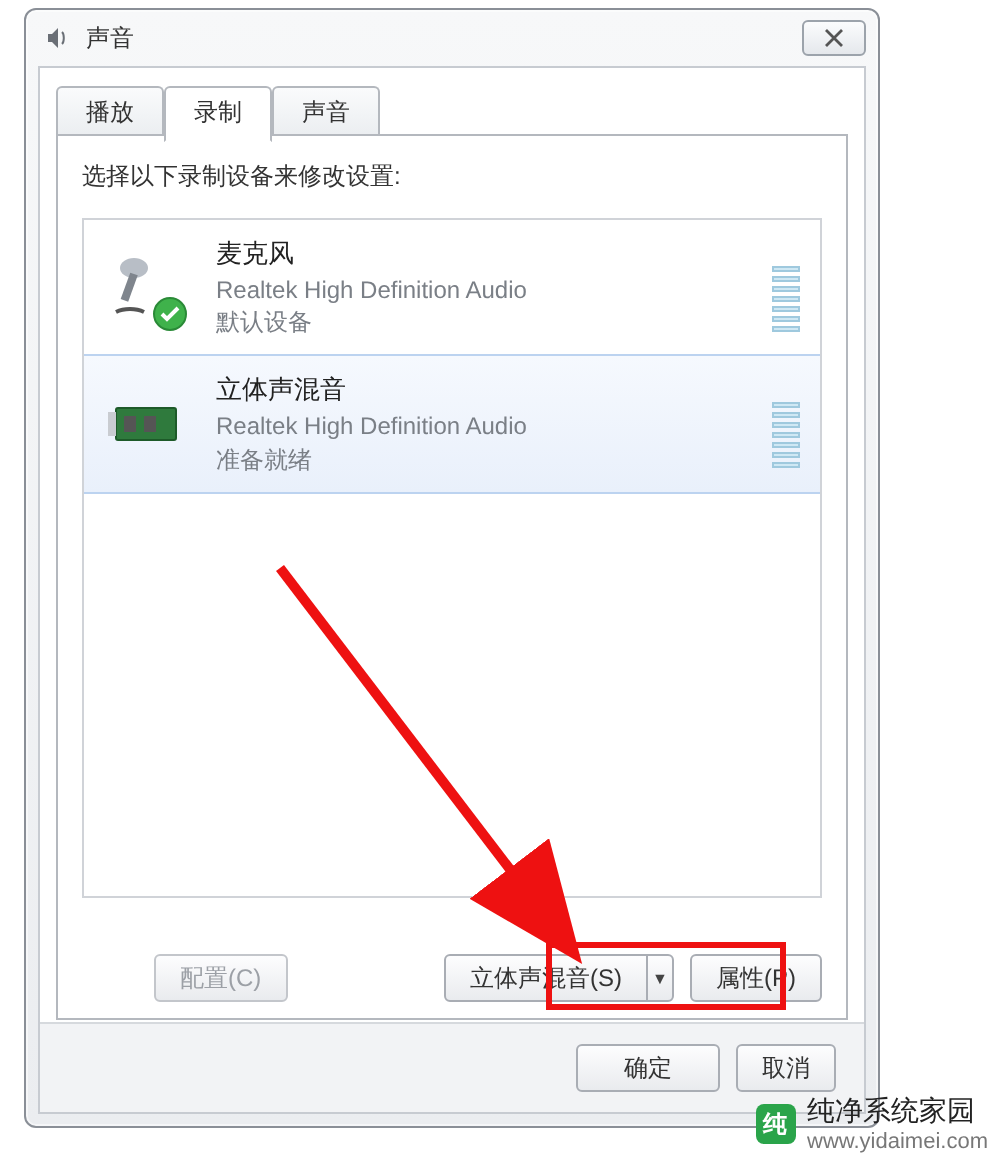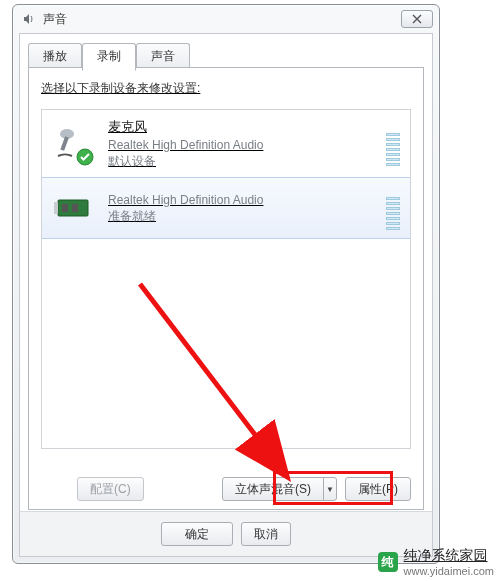--- a/index.html
+++ b/index.html
@@ -72,21 +72,20 @@
   border-bottom: 1px solid #fff;
 }
 .tabpage {
   position: absolute;
   left: 8px; right: 8px;
   top: 33px;
   bottom: 46px;
   border: 1px solid #b4b8be;
   background: #fff;
   padding: 12px 12px 10px;
-  text-decoration: underline;
 }
 .instruction { color: #333; margin-bottom: 12px; }
 .device-list {
   border: 1px solid #d0d3d8;
   height: 340px;
   overflow: hidden;
   background: #fff;
 }
 .device {
   display: flex;
@@ -151,38 +150,38 @@
   pointer-events: none;
 }
 .arrow {
   position: absolute;
   pointer-events: none;
 }
 .footer {
   position: absolute;
   left: 0; right: 0; bottom: 0;
   padding: 10px 14px;
-  display: flex; gap: 8px; justify-content: center;
+  display: flex; gap: 8px; justify-content: flex-end;
   background: #f2f3f5;
   border-top: 1px solid #d6d9dd;
 }
 .watermark {
   position: absolute;
   right: 6px; bottom: 4px;
   display: flex; align-items: center; gap: 6px;
   background: rgba(255,255,255,0.0);
 }
 .wm-logo {
   width: 20px; height: 20px;
   background: #2aa44a;
   border-radius: 4px;
   display: flex; align-items: center; justify-content: center;
   color: #fff; font-size: 12px; font-weight: bold;
 }
-.wm-text { font-size: 14px; color: #222; text-decoration: underline; }
+.wm-text { font-size: 14px; color: #222; }
 .wm-url { font-size: 11px; color: #777; }
 </style>
 </head>
 <body>
 
 <div class="window">
   <div class="titlebar">
     <span class="title-icon">
       <svg width="14" height="14" viewBox="0 0 14 14">
           <path d="M2 5h2l3-3v10l-3-3H2z" fill="#6a6f76"></path>
@@ -240,20 +239,21 @@
           <div class="dev-icon">
             <svg width="44" height="44" viewBox="0 0 44 44">
               <rect x="6" y="14" width="30" height="16" rx="1" fill="#2f7a3d"></rect>
               <rect x="6" y="14" width="30" height="16" rx="1" fill="none" stroke="#1d5a29"></rect>
               <rect x="10" y="18" width="6" height="8" fill="#555"></rect>
               <rect x="20" y="18" width="6" height="8" fill="#555"></rect>
               <rect x="2" y="16" width="4" height="12" fill="#c9ccd1"></rect>
             </svg>
           </div>
           <div class="dev-text">
+            <div class="dev-name">立体声混音</div>
             <div class="dev-sub">Realtek High Definition Audio</div>
             <div class="dev-sub">准备就绪</div>
           </div>
           <div class="level">
             <span></span>
               <span></span>
               <span></span>
               <span></span>
               <span></span>
               <span></span>

